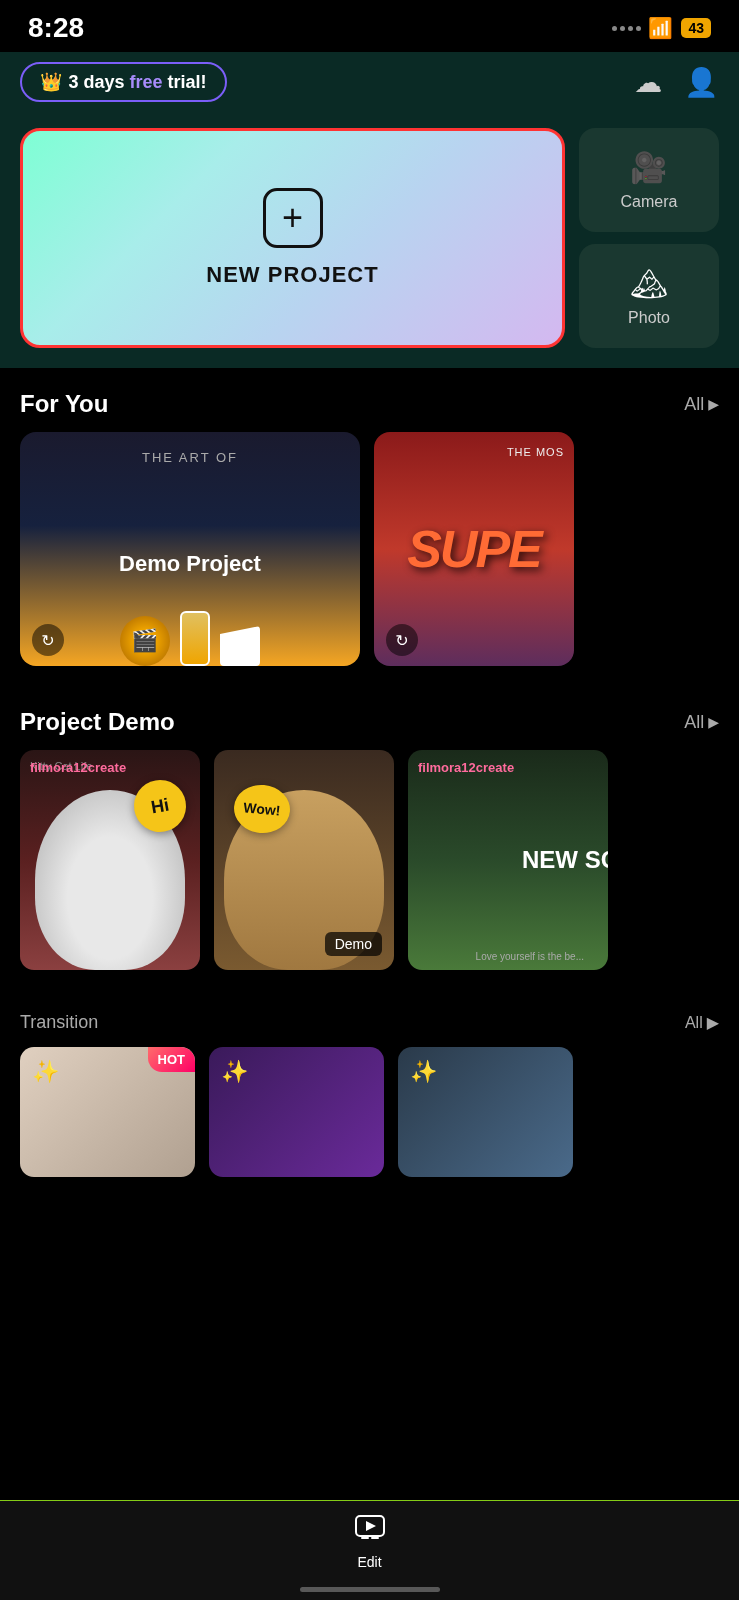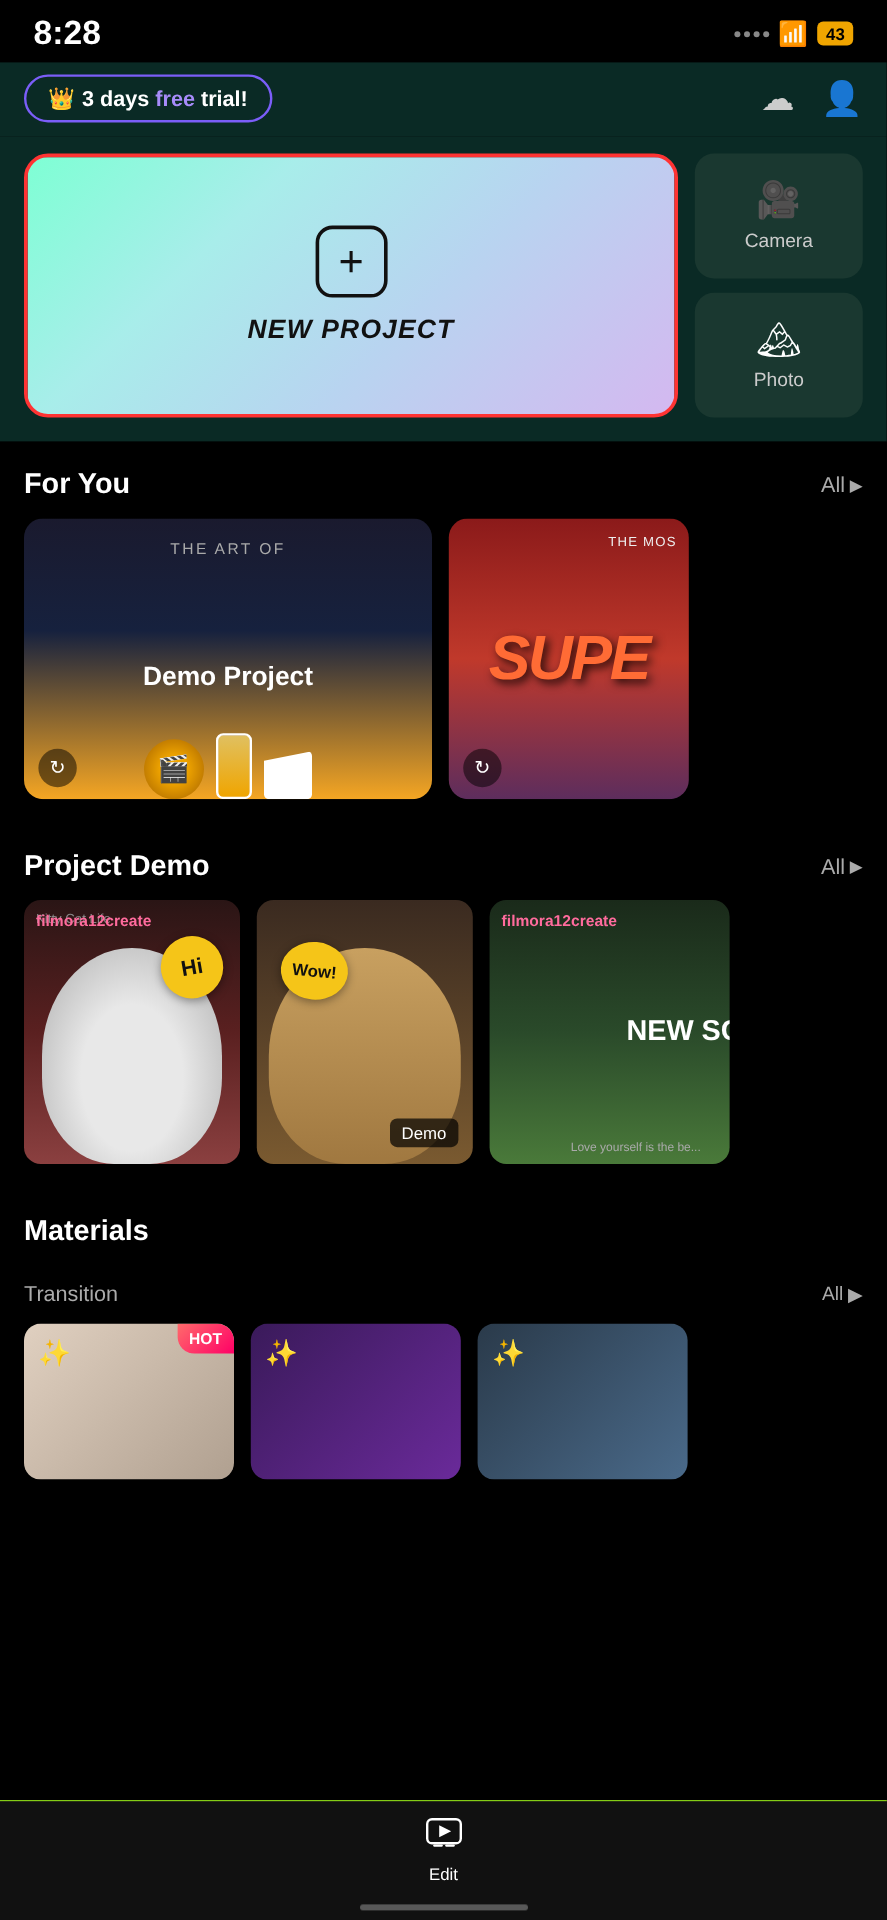--- a/index.html
+++ b/index.html
@@ -116,21 +116,20 @@
       justify-content: center;
       font-size: 36px;
       color: #111;
       font-weight: 300;
     }
     .new-project-label {
       font-size: 22px;
       font-weight: 800;
       color: #111;
       letter-spacing: 1px;
-      font-style: italic;
     }
 
     .quick-actions {
       display: flex;
       flex-direction: column;
       gap: 12px;
       width: 140px;
     }
     .quick-action-btn {
       background: #1a3830;
@@ -646,23 +645,20 @@
 
     <div class="project-card project-card-cat3">
       <span class="filmora-label2">filmora12create</span>
       <span class="new-sc-text">NEW SC</span>
       <span class="love-label">Love yourself is the be...</span>
     </div>
   </div>
 </div>
 
 <div class="materials-section">
-  <div class="section-header">
-    <span class="materials-title">Materials</span>
-  </div>
   <div class="transition-header">
     <span class="transition-label">Transition</span>
     <div class="transition-all">
       <span>All</span>
       <span>▶</span>
     </div>
   </div>
   <div class="transition-scroll">
 
     <div class="transition-card tc1">

